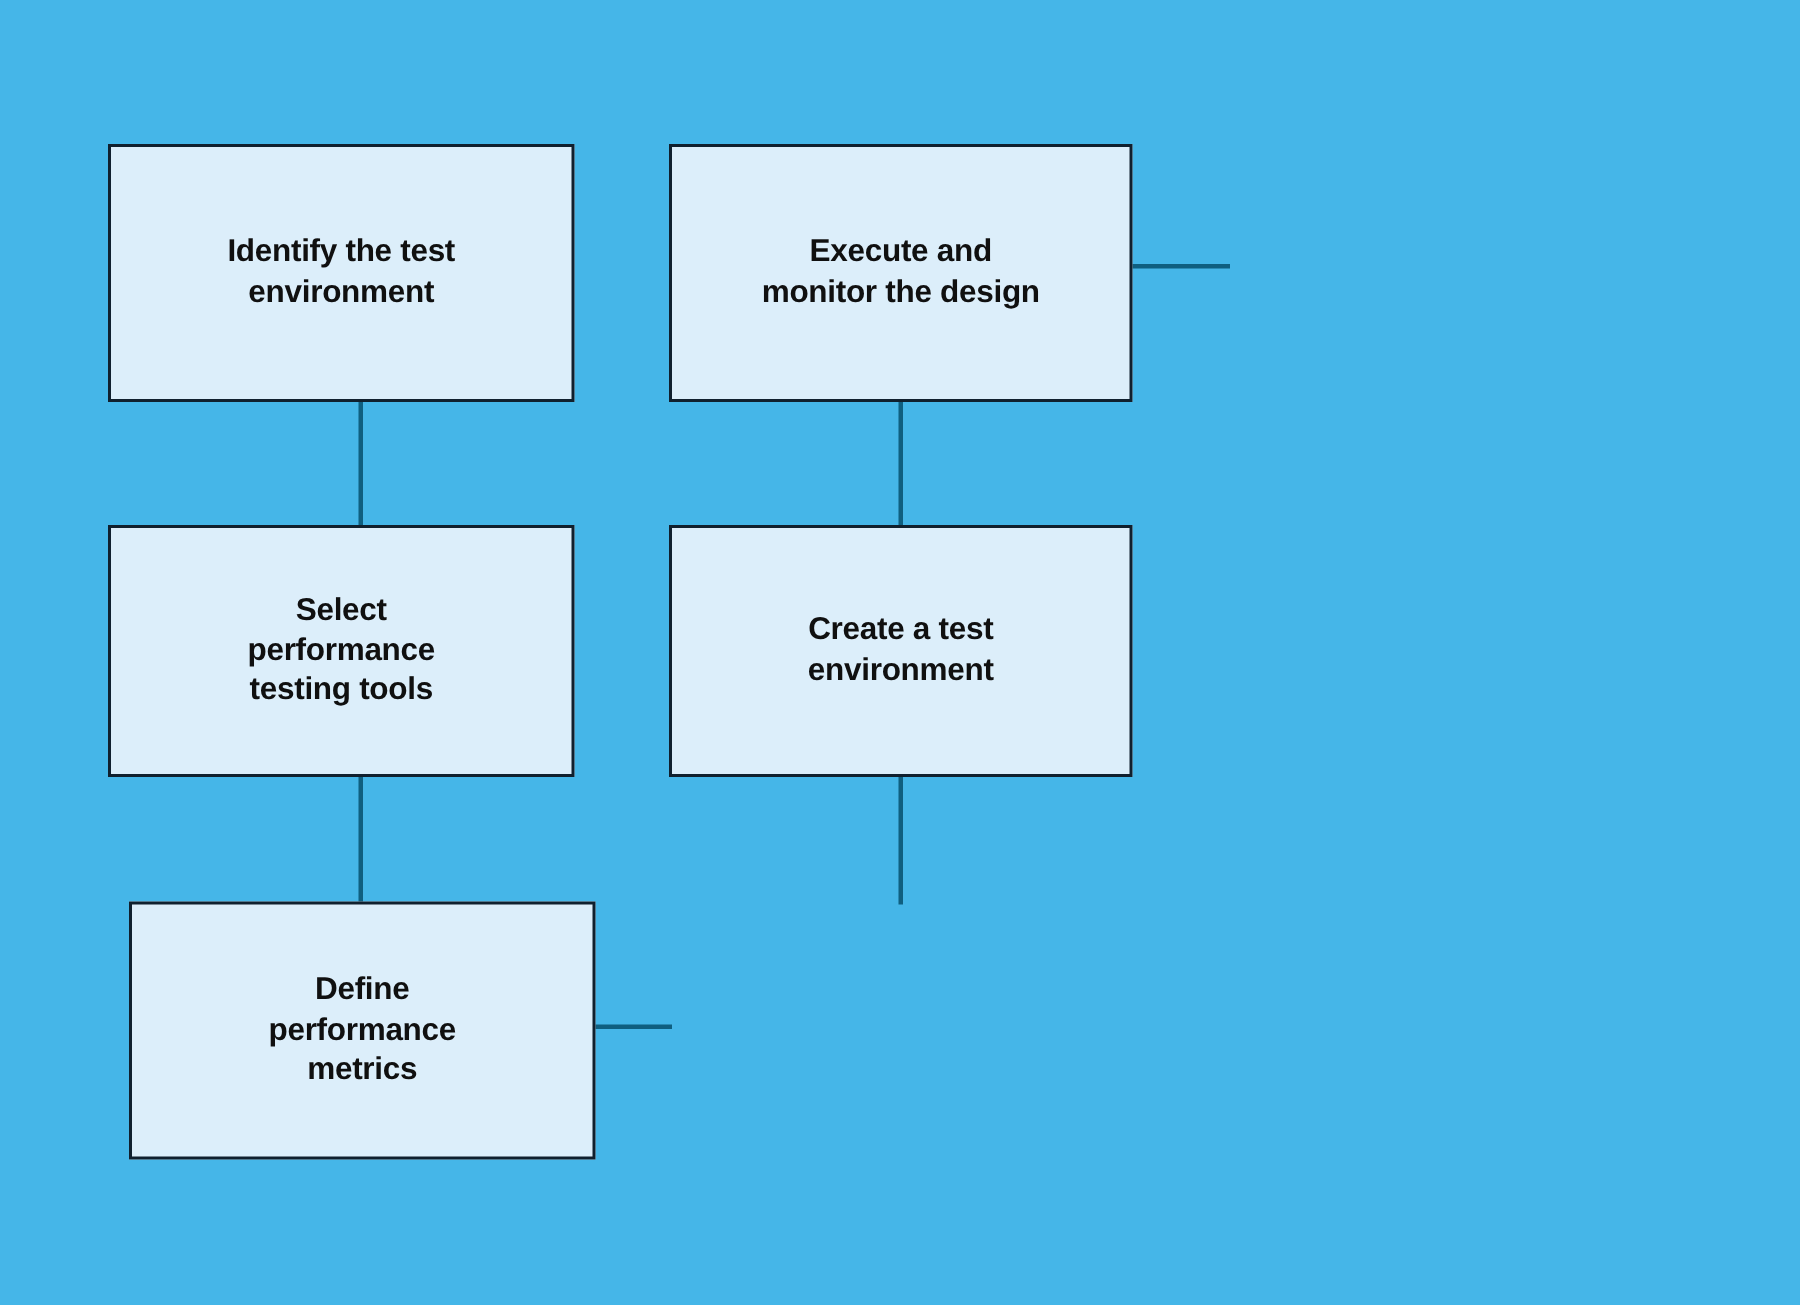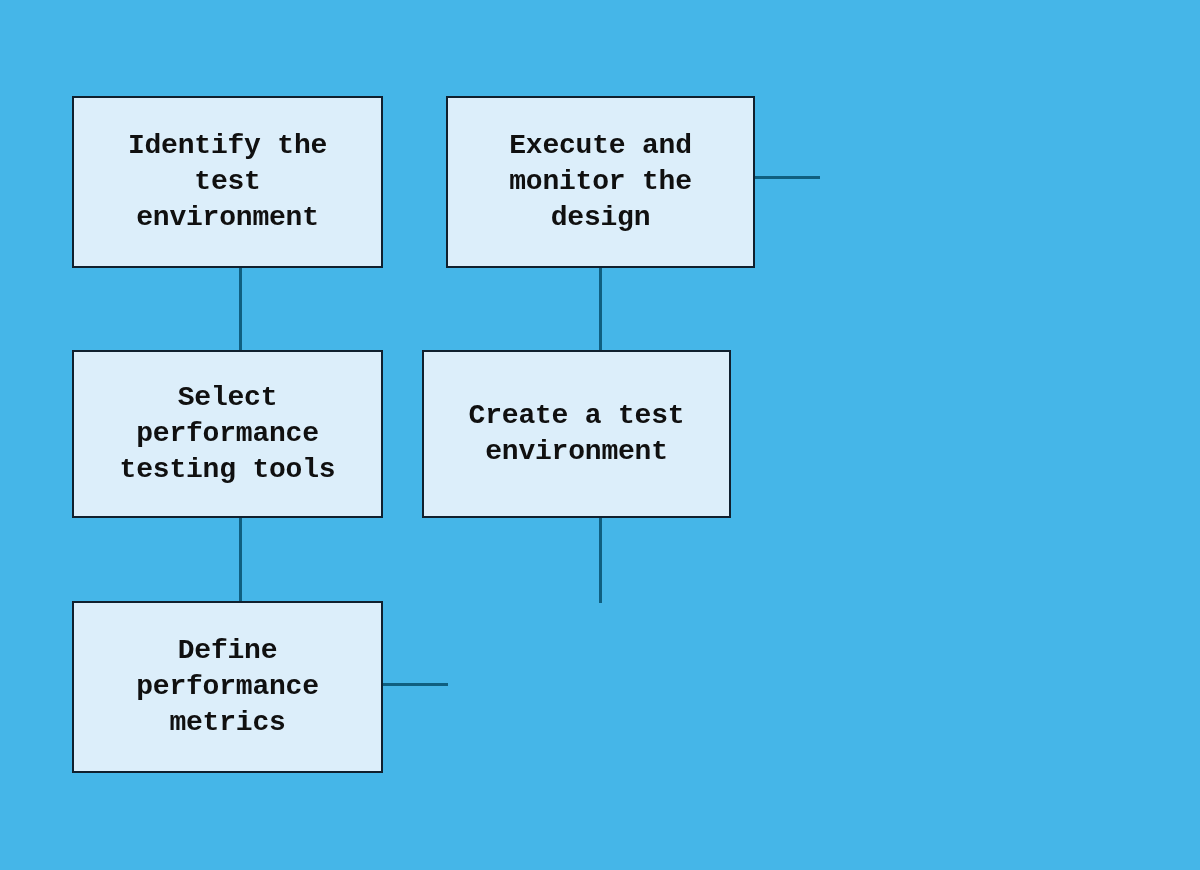--- a/index.html
+++ b/index.html
@@ -25,23 +25,23 @@
     box-sizing: border-box;
     background: #dceefa;
     border: 2px solid #10202e;
     display: flex;
     align-items: center;
     justify-content: center;
     text-align: center;
     z-index: 2;
   }
   .node-label {
-    font-family: Liberation Mono, monospace;
+    font-family: Liberation Sans, sans-serif;
     font-weight: bold;
-    font-size: 28px;
+    font-size: 21px;
     line-height: 1.28;
     color: #101010;
     letter-spacing: -0.2px;
     padding: 0 14px;
     white-space: pre-line;
   }
   .connector {
     position: absolute;
     background: #0f5f80;
     z-index: 1;
@@ -51,22 +51,22 @@
   }
   .connector.horizontal {
     height: 3px;
   }
 
   
   #node-identify-test-environment { left: 72px;  top: 96px;  width: 311px; height: 172px; }
   #node-execute-monitor-tests     { left: 446px; top: 96px;  width: 309px; height: 172px; }
   #node-analyze-results-retest    { left: 818px; top: 96px;  width: 307px; height: 174px; }
   #node-select-testing-tools      { left: 72px;  top: 350px; width: 311px; height: 168px; }
-  #node-create-test-environment   { left: 422px; top: 350px; width: 309px; height: 168px; }
-  #node-define-metrics            { left: 72px;  top: 601px; width: 311px; height: 172px; }
+  #node-create-test-environment   { left: 446px; top: 350px; width: 309px; height: 168px; }
+  #node-define-metrics            { left: 86px;  top: 601px; width: 311px; height: 172px; }
   #node-plan-design-tests         { left: 446px; top: 601px; width: 309px; height: 172px; }
 
   
   #connector-identify-to-select      { left: 239px; top: 266px; height: 86px; }
   #connector-select-to-define        { left: 239px; top: 516px; height: 87px; }
   #connector-execute-to-create       { left: 599px; top: 266px; height: 86px; }
   #connector-create-to-plan          { left: 599px; top: 516px; height: 87px; }
   #connector-execute-to-analyze      { left: 753px; top: 176px; width: 67px; }
   #connector-define-to-plan          { left: 381px; top: 683px; width: 67px; }
 </style>

